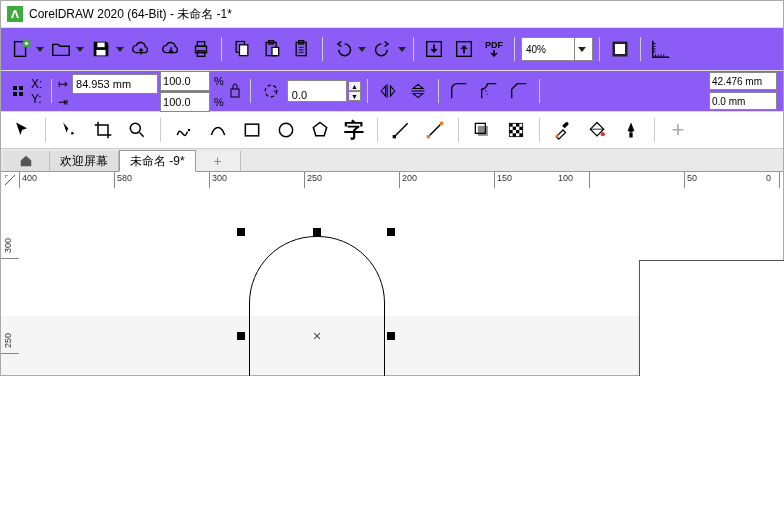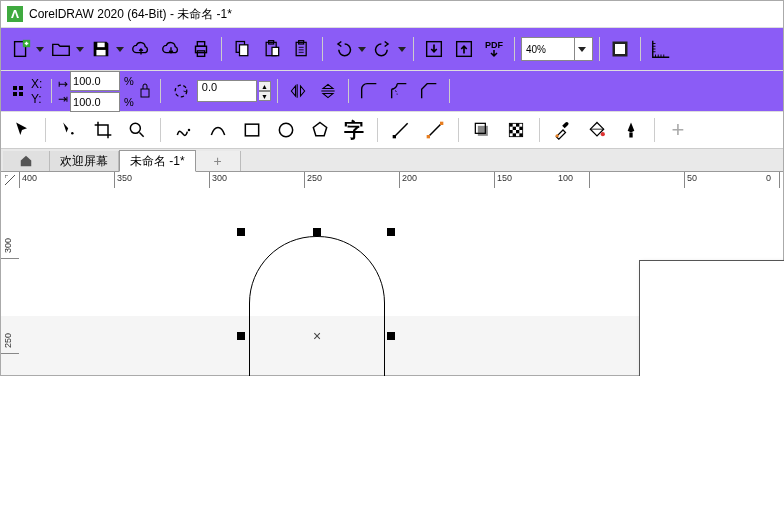--- a/index.html
+++ b/index.html
@@ -15,21 +15,21 @@
 .dd{width:10px;height:10px;display:inline-flex;align-items:center;justify-content:center;margin-left:-2px;cursor:pointer}
 .zoom-box{width:70px;height:22px;border:1px solid #888;background:#fff;display:flex;align-items:center}
 .zoom-box input{border:none;width:44px;font-size:10px;padding:0 4px;outline:none}
 .zoom-box .arrow{width:14px;height:22px;border-left:1px solid #888;display:flex;align-items:center;justify-content:center}
 .prop-block{display:flex;align-items:center;gap:4px}
 .prop-label{font-size:12px;width:14px}
 .prop-input{width:78px;height:18px;border:1px solid #888;background:#fff;font-size:11px;padding:0 3px}
 .prop-input-sm{width:44px;height:18px;border:1px solid #888;background:#fff;font-size:11px;padding:0 2px}
 .pct{font-size:11px}
 .lock{width:18px;height:32px;display:flex;align-items:center;justify-content:center}
-.rot-box{width:50px;height:20px;border:1px solid #888;background:#fff;font-size:11px;display:flex;align-items:flex-start;padding:0 4px}
+.rot-box{width:50px;height:20px;border:1px solid #888;background:#fff;font-size:11px;display:flex;align-items:flex-end;padding:0 4px}
 .spin{width:12px;height:20px;display:flex;flex-direction:column}
 .spin div{flex:1;border:1px solid #888;border-left:none;background:#f0f0f0;font-size:7px;display:flex;align-items:center;justify-content:center}
 .tool-row{height:36px;background:#fff;display:flex;align-items:center;padding:0 6px;gap:4px;border-bottom:1px solid #ccc}
 .tool-btn{width:30px;height:30px;display:flex;align-items:center;justify-content:center;cursor:pointer}
 .tabs{height:22px;background:#e9e9e9;display:flex;align-items:flex-end;padding:0 2px;border-bottom:1px solid #999}
 .tab{height:20px;padding:0 10px;display:flex;align-items:center;font-size:12px;background:#e0e0e0;border-right:1px solid #bbb}
 .tab.active{background:#fff;border-bottom:1px solid #fff;margin-bottom:-1px;border-top:1px solid #999;border-left:1px solid #999;border-right:1px solid #999}
 .tab-home{width:26px;justify-content:center}
 .tab-add{width:24px;justify-content:center;background:#eee;font-size:14px;color:#888}
 .canvas-area{position:relative;background:#6d28d9;height:calc(100% - 230px)}
@@ -211,20 +211,21 @@
           <span class="prop-label">X:</span>
         </div>
       <div class="prop-block">
           <span class="prop-label">Y:</span>
         </div>
     </div>
     <div class="tb-sep"></div>
     <div class="stack2">
       <div class="prop-block">
           <span>↦</span>
+          <input class="prop-input" value="84.953 mm" style="">
         </div>
       <div class="prop-block">
           <span>⇥</span>
         </div>
     </div>
     <div class="stack2">
       <div class="prop-block">
           <input class="prop-input-sm" value="100.0" style="">
           <span class="pct">%</span>
         </div>
@@ -275,20 +276,24 @@
           <path d="M4 20V10M4 10a6 6 0 006-6M10 4h10" fill="none" stroke="#000" stroke-width="1.5"></path>
           <path d="M4 10a6 6 0 016 6" fill="none" stroke="#000" stroke-width="1" stroke-dasharray="2"></path>
         </svg>
       </div>
     <div class="tb-btn">
         <svg width="22" height="22" viewBox="0 0 24 24">
           <path d="M4 20V10l6-6h10" fill="none" stroke="#000" stroke-width="1.5"></path>
         </svg>
       </div>
     <div class="tb-sep"></div>
+    <div class="right-props">
+      <input value="42.476 mm" style="">
+      <input value="0.0 mm" style="">
+    </div>
   </div>
 
   <div class="tool-row">
     <div class="tool-btn">
         <svg width="20" height="20" viewBox="0 0 24 24">
           <path d="M5 3l5 15 2-6 6-2z" fill="#000"></path>
         </svg>
       </div>
     <div class="tb-sep"></div>
     <div class="tool-btn">
@@ -399,35 +404,35 @@
       </div>
   </div>
 
   <div class="tabs">
     <div class="tab tab-home">
         <svg width="14" height="14" viewBox="0 0 24 24">
           <path d="M3 11l9-8 9 8v10H3z" fill="#555"></path>
         </svg>
       </div>
     <div class="tab">欢迎屏幕</div>
-    <div class="tab active">未命名 -1*</div>
+    <div class="tab active">未命名 -9*</div>
     <div class="tab tab-add">+</div>
   </div>
 
   <div class="canvas-area">
     <div class="ruler-corner">
         <svg width="10" height="10">
           <path d="M0 10L10 0M0 0h3M0 0v3" stroke="#555"></path>
         </svg>
       </div>
     <div class="ruler-h">
       <div class="tick major" style="left:0px"></div>
         <div class="tick lbl" style="left:3px">400</div>
       <div class="tick major" style="left:95px"></div>
-        <div class="tick lbl" style="left:98px">350</div>
+        <div class="tick lbl" style="left:98px">580</div>
       <div class="tick major" style="left:190px"></div>
         <div class="tick lbl" style="left:193px">300</div>
       <div class="tick major" style="left:285px"></div>
         <div class="tick lbl" style="left:288px">250</div>
       <div class="tick major" style="left:380px"></div>
         <div class="tick lbl" style="left:383px">200</div>
       <div class="tick major" style="left:475px"></div>
         <div class="tick lbl" style="left:478px">150</div>
       <div class="tick major" style="left:570px"></div>
         <div class="tick lbl" style="left:539px">100</div>

